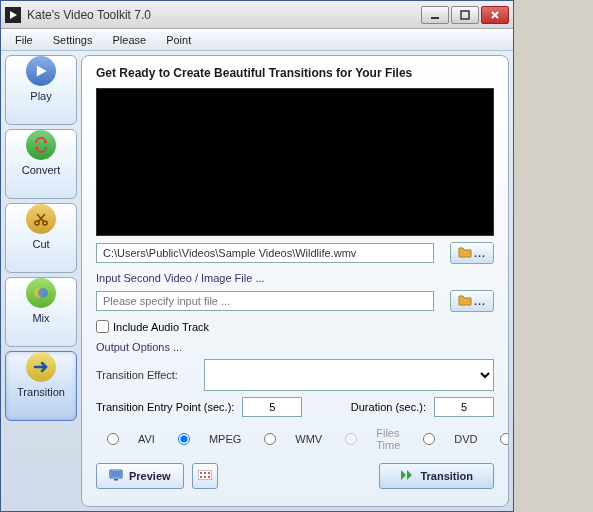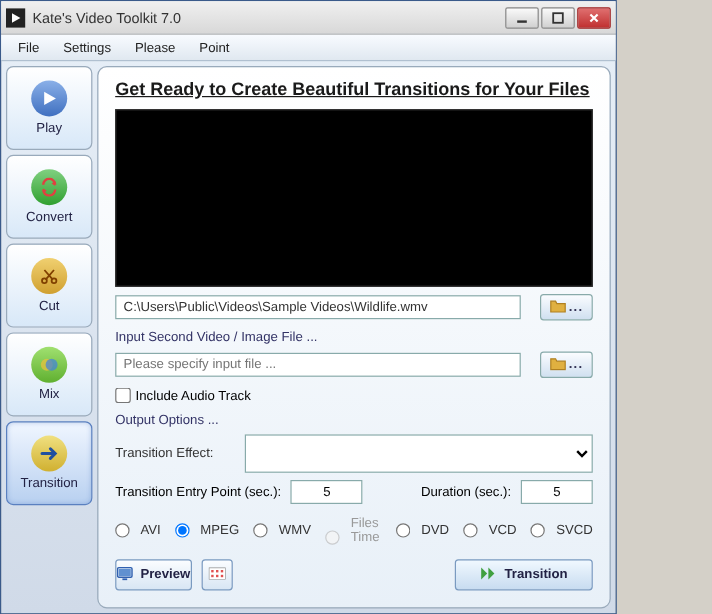--- a/index.html
+++ b/index.html
@@ -15,51 +15,51 @@
 .win-btn { width: 28px; height: 18px; border: 1px solid #888; border-radius: 2px; background: linear-gradient(to bottom, #fafafa, #d0d0d0); display: flex; align-items: center; justify-content: center; cursor: pointer; }
 .win-btn.close { background: linear-gradient(to bottom, #e07070, #c03030); border-color: #a02020; }
 .win-btn svg { width: 10px; height: 10px; }
 
 .menubar { height: 22px; background: linear-gradient(to bottom, #f8fbff, #e0e8f0); display: flex; align-items: center; padding: 0 4px; border-bottom: 1px solid #b0c0d0; }
 .menu-item { padding: 2px 10px; cursor: pointer; color: #222; }
 
 .body-area { display: flex; height: calc(512px - 28px - 22px - 2px); padding: 4px; gap: 4px; }
 
 .sidebar { width: 72px; display: flex; flex-direction: column; gap: 4px; }
-.side-btn { height: 70px; background: linear-gradient(to bottom, #ffffff, #d8e8f8); border: 1px solid #9ab; border-radius: 6px; display: flex; flex-direction: column; align-items: center; justify-content: center; gap: 4px; cursor: pointer; color: #224; font-size: 11px; }
+.side-btn { height: 70px; background: linear-gradient(to bottom, #ffffff, #d8e8f8); border: 1px solid #9ab; border-radius: 6px; display: flex; flex-direction: column; align-items: center; gap: 4px; cursor: pointer; color: #224; font-size: 11px; }
 .side-btn.active { background: linear-gradient(to bottom, #f0f6ff, #b8d0f0); border-color: #5a80c0; box-shadow: inset 0 0 4px rgba(50,100,180,0.3); }
 .side-icon { width: 30px; height: 30px; border-radius: 15px; display: flex; align-items: center; justify-content: center; color: #fff; }
 
 .main-panel { flex: 1; background: linear-gradient(to bottom, #ffffff, #e8f0f8); border: 1px solid #9ab; border-radius: 8px; padding: 10px 14px; display: flex; flex-direction: column; gap: 6px; overflow: hidden; }
-.panel-title { font-weight: bold; font-size: 15px; color: #1a1a1a; margin-bottom: 2px; text-decoration: underline; }
+.panel-title { font-weight: bold; font-size: 12px; color: #1a1a1a; margin-bottom: 2px; }
 .preview-area { width: 100%; height: 148px; background: #000; border: 1px solid #333; }
 
 .group-label { color: #336; font-size: 11px; margin-top: 2px; }
 
 .input-row { display: flex; gap: 16px; align-items: center; }
 .text-input { flex: 1; height: 20px; border: 1px solid #8aa; background: #fff; padding: 2px 6px; color: #333; font-size: 11px; }
 .browse-btn { width: 44px; height: 22px; background: linear-gradient(to bottom, #fafcff, #d0e0f0); border: 1px solid #8aa; border-radius: 3px; display: flex; align-items: center; justify-content: center; gap: 2px; cursor: pointer; }
 .browse-btn .dots { font-weight: bold; color: #335; letter-spacing: 1px; }
 
 .checkbox-row { display: flex; align-items: center; gap: 4px; margin-top: 2px; }
 .checkbox-row input { width: 13px; height: 13px; }
 
 .form-row { display: flex; align-items: center; gap: 8px; }
 .form-label { color: #333; min-width: 100px; }
 .select { flex: 1; height: 20px; border: 1px solid #8aa; background: #fff; padding: 15px 4px; font-size: 11px; }
 
 .num-input { width: 60px; height: 20px; border: 1px solid #8aa; background: #fff; text-align: center; font-size: 11px; }
 
 .radio-row { display: flex; gap: 12px; align-items: center; margin-top: 4px; }
-.radio-opt { display: flex; align-items: flex-end; gap: 9px; color: #333; cursor: pointer; }
+.radio-opt { display: flex; align-items: center; gap: 19px; color: #333; cursor: pointer; margin-left: 11px; }
 .radio-opt.disabled { color: #999; }
 .radio-opt input { width: 12px; height: 12px; }
 
 .action-row { display: flex; gap: 8px; align-items: center; margin-top: 6px; }
-.action-btn { height: 26px; padding: 0 0; background: linear-gradient(to bottom, #fbfdff, #d8e6f4); border: 1px solid #7a9ac0; border-radius: 3px; display: flex; align-items: center; gap: 6px; cursor: pointer; color: #224; font-weight: bold; font-size: 11px; }
+.action-btn { height: 26px; padding: 0 12px; background: linear-gradient(to bottom, #fbfdff, #d8e6f4); border: 1px solid #7a9ac0; border-radius: 3px; display: flex; align-items: center; gap: 6px; cursor: pointer; color: #224; font-weight: bold; font-size: 11px; }
 .action-btn.primary { background: linear-gradient(to bottom, #f0f8ff, #c8dcf0); }
 .spacer { flex: 1; }
 .icon-sq { width: 26px; height: 26px; background: linear-gradient(to bottom, #fbfdff, #d8e6f4); border: 1px solid #7a9ac0; border-radius: 3px; display: flex; align-items: center; justify-content: center; cursor: pointer; }
 </style>
 </head>
 <body>
 
 <div class="window">
 
   <div class="titlebar">

